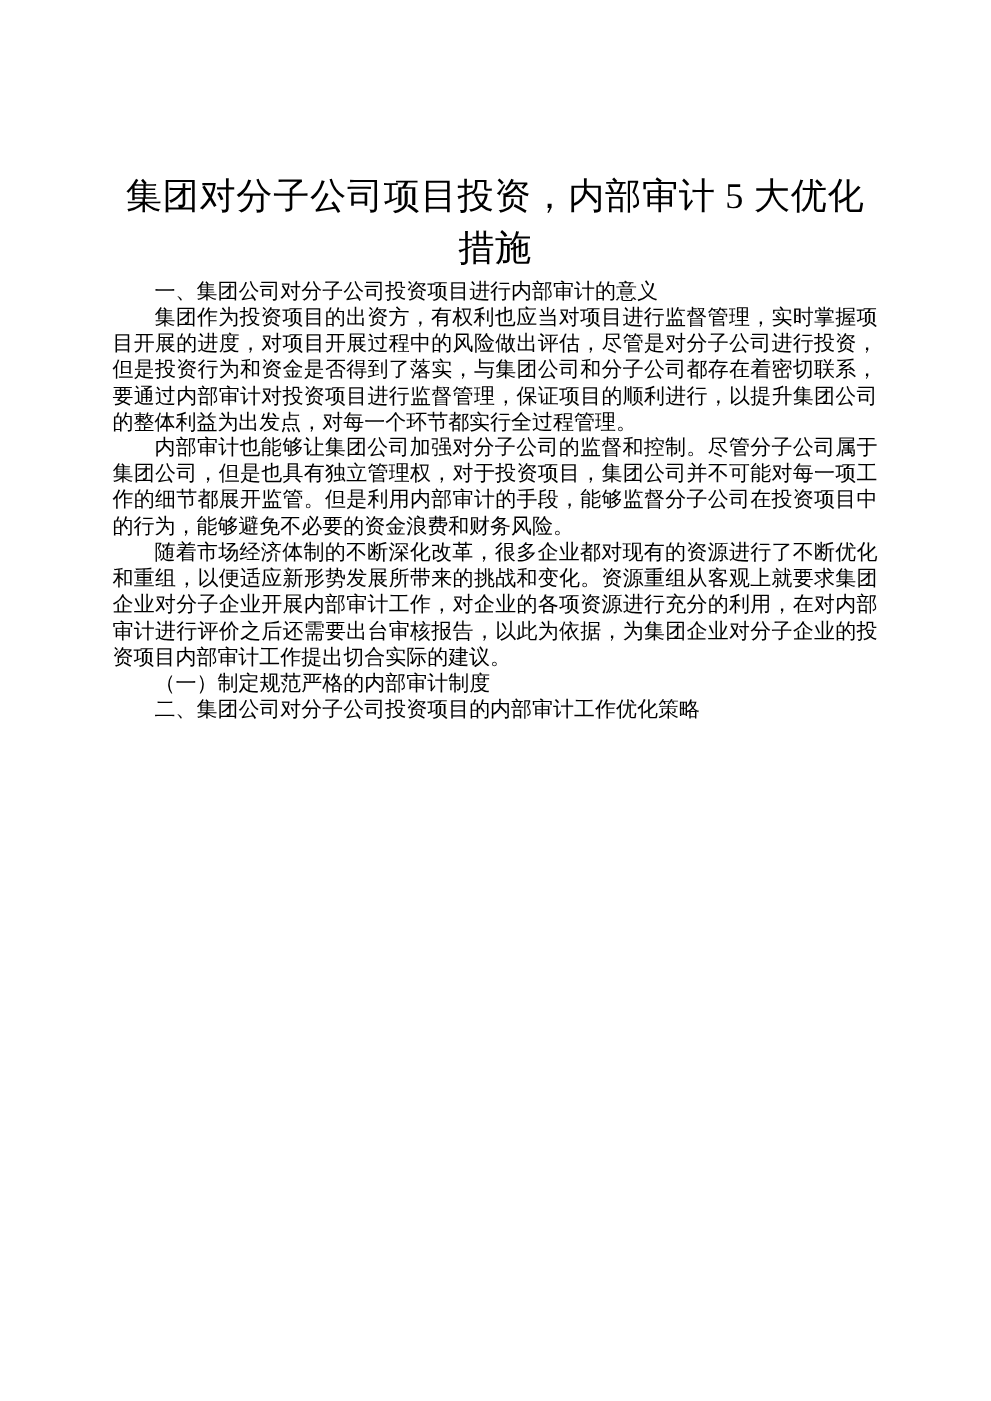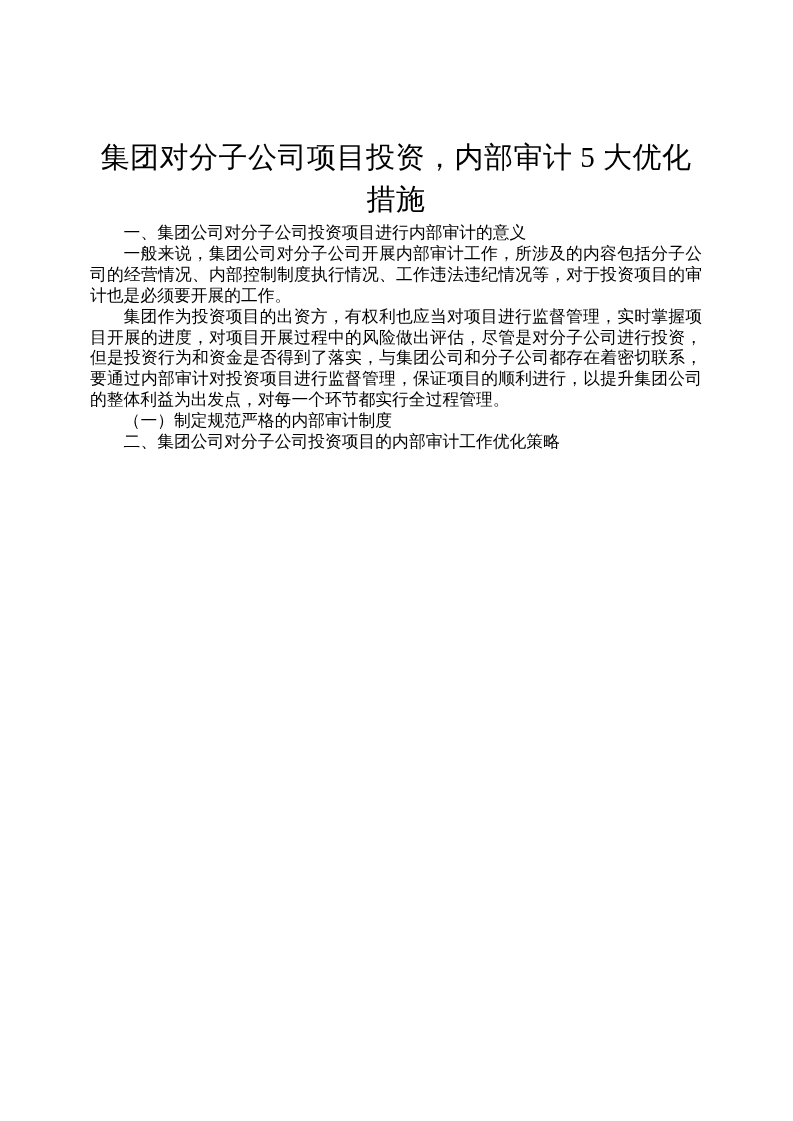--- a/index.html
+++ b/index.html
@@ -50,25 +50,26 @@
 <body>
 
 <div class="page">
   <div class="content">
 
     <h1 class="doc-title">集团对分子公司项目投资，内部审计 5 大优化措施</h1>
 
 
     <p class="blk bold">一、集团公司对分子公司投资项目进行内部审计的意义</p>
 
-    <p class="blk">一般来说，集团公司对分子公司开展内部审计工作，所涉及的内容包括分子公司的经营情况、内部控制制度执行情况、工作违法违纪情况等，对于投资项目的审计也是必须要开展的工作。</p>
 
     <p class="blk">集团作为投资项目的出资方，有权利也应当对项目进行监督管理，实时掌握项目开展的进度，对项目开展过程中的风险做出评估，尽管是对分子公司进行投资，但是投资行为和资金是否得到了落实，与集团公司和分子公司都存在着密切联系，要通过内部审计对投资项目进行监督管理，保证项目的顺利进行，以提升集团公司的整体利益为出发点，对每一个环节都实行全过程管理。</p>
 
+    <p class="blk">内部审计也能够让集团公司加强对分子公司的监督和控制。尽管分子公司属于集团公司，但是也具有独立管理权，对于投资项目，集团公司并不可能对每一项工作的细节都展开监管。但是利用内部审计的手段，能够监督分子公司在投资项目中的行为，能够避免不必要的资金浪费和财务风险。</p>
 
+    <p class="blk">随着市场经济体制的不断深化改革，很多企业都对现有的资源进行了不断优化和重组，以便适应新形势发展所带来的挑战和变化。资源重组从客观上就要求集团企业对分子企业开展内部审计工作，对企业的各项资源进行充分的利用，在对内部审计进行评价之后还需要出台审核报告，以此为依据，为集团企业对分子企业的投资项目内部审计工作提出切合实际的建议。</p>
 
     <p class="blk bold">（一）制定规范严格的内部审计制度</p>
 
     <p class="blk bold">二、集团公司对分子公司投资项目的内部审计工作优化策略</p>
 
 
 
   </div>
 </div>
 

